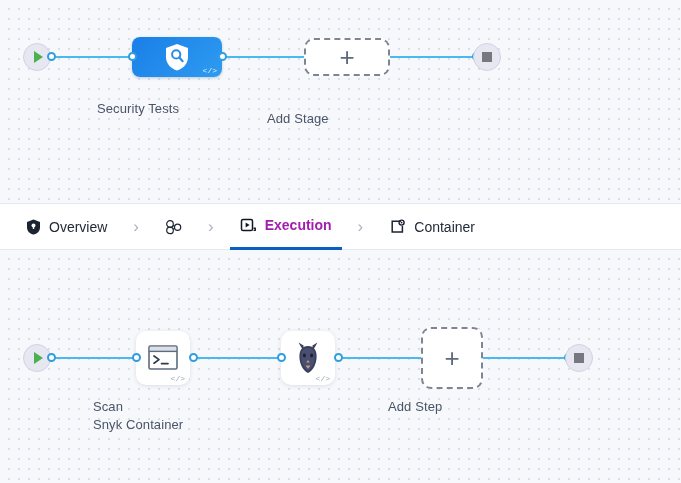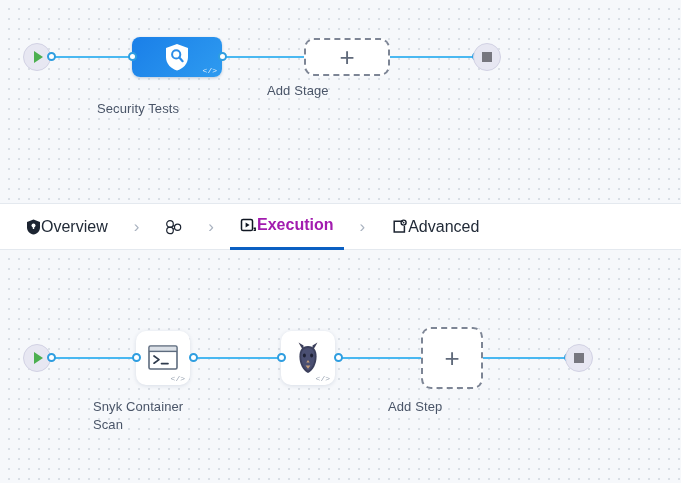--- a/index.html
+++ b/index.html
@@ -152,22 +152,23 @@
   }
   .tab {
     display: flex;
     align-items: center;
     height: 46px;
     padding: 0 10px;
     box-sizing: border-box;
     cursor: pointer;
   }
   .tab .tab-label {
-    font-size: 16px;
+    font-size: 14px;
     color: #222b38;
+    margin-left: 8px;
   }
   .tab.active { border-bottom: 3px solid #0b5fc2; }
   .tab.active .tab-label { font-weight: bold; color: #a21caf; }
   .chev {
     color: #aab3c0;
     font-size: 17px;
     padding: 0 16px;
     font-weight: 300;
   }
   .tab-icon { display: flex; align-items: center; }
@@ -194,21 +195,21 @@
     </svg>
     <span class="code-badge">&lt;/&gt;</span>
   </div>
   <div class="port" style="left:128px; top:52px;"></div>
   <div class="port" style="left:218px; top:52px;"></div>
   <div class="node-label" style="left:97px; top:100px; width:160px;">Security Tests</div>
 
   <div class="add-box" id="add-stage-box" style="left:304px; top:38px;">
     <span class="plus">+</span>
   </div>
-  <div class="node-label" style="left:267px; top:82px; width:160px;">Add Stage</div>
+  <div class="node-label" style="left:267px; top:110px; width:160px;">Add Stage</div>
 
   <div class="port" style="left:472px; top:52px;"></div>
   <div class="endcap" style="left:473px; top:43px;">
     <div class="stop-sq"></div>
   </div>
 </div>
 
 <div id="tab-bar">
 
   <div class="tab" style="margin-left:16px;">
@@ -249,21 +250,21 @@
   <span class="chev">›</span>
 
   <div class="tab">
     <span class="tab-icon">
       <svg width="17" height="16" viewBox="0 0 17 16">
         <path d="M11.4 2.2 L3.2 2.2 L3.2 13 L13.4 13 L13.4 7.6" fill="none" stroke="#1c2431" stroke-width="1.5" stroke-linecap="round"></path>
         <circle cx="12.6" cy="3.6" r="2.5" fill="none" stroke="#1c2431" stroke-width="1.4"></circle>
         <circle cx="12.6" cy="3.6" r="0.9" fill="#1c2431"></circle>
       </svg>
     </span>
-    <span class="tab-label">Advanced</span>
+    <span class="tab-label">Container</span>
   </div>
 </div>
 
 <div class="canvas" id="step-canvas">
 
   <div class="line" style="left:50px; top:107px; width:88px;"></div>
   <div class="line" style="left:193px; top:107px; width:90px;"></div>
   <div class="line" style="left:338px; top:107px; width:88px;"></div>
   <div class="line" style="left:482px; top:107px; width:88px;"></div>
 
@@ -278,22 +279,22 @@
       <rect x="1.8" y="1.8" width="26.4" height="4.4" fill="#dbe0e7"></rect>
       <line x1="1" y1="6.4" x2="29" y2="6.4" stroke="#5d6b7e" stroke-width="1.4"></line>
       <path d="M6 11 L11 14.6 L6 18.2" fill="none" stroke="#2f3b4d" stroke-width="1.7" stroke-linecap="round" stroke-linejoin="round"></path>
       <line x1="13.5" y1="18.6" x2="20" y2="18.6" stroke="#2f3b4d" stroke-width="1.7" stroke-linecap="round"></line>
     </svg>
     <span class="code-badge dark">&lt;/&gt;</span>
   </div>
   <div class="port" style="left:132px; top:103px;"></div>
   <div class="port" style="left:189px; top:103px;"></div>
   <div class="node-label" style="left:93px; top:148px; width:140px;">
+    <div>Scan</div>
     <div>Snyk Container</div>
-    <div>Scan</div>
   </div>
 
   <div class="step-node" style="left:281px; top:81px;">
     <svg width="28" height="34" viewBox="0 0 28 34">
       <path d="M5 1 L8.5 9 L6 4 Z" fill="#c7a07a"></path>
       <path d="M23 1 L19.5 9 L22 4 Z" fill="#c7a07a"></path>
       <path d="M4.5 1.5 L9.5 10 L9.5 4.5 Z" fill="#3b3f5c"></path>
       <path d="M23.5 1.5 L18.5 10 L18.5 4.5 Z" fill="#3b3f5c"></path>
       <path d="M14 5 C20 5 22.6 9.5 22.6 15.5 C22.6 23 19 29.5 14 32 C9 29.5 5.4 23 5.4 15.5 C5.4 9.5 8 5 14 5 Z" fill="#3b3f5c"></path>
       <path d="M14 7 C18.6 7 20.8 10.4 20.8 15.4 C20.8 21.8 17.8 27.4 14 29.6 C10.2 27.4 7.2 21.8 7.2 15.4 C7.2 10.4 9.4 7 14 7 Z" fill="#4a4f72"></path>

